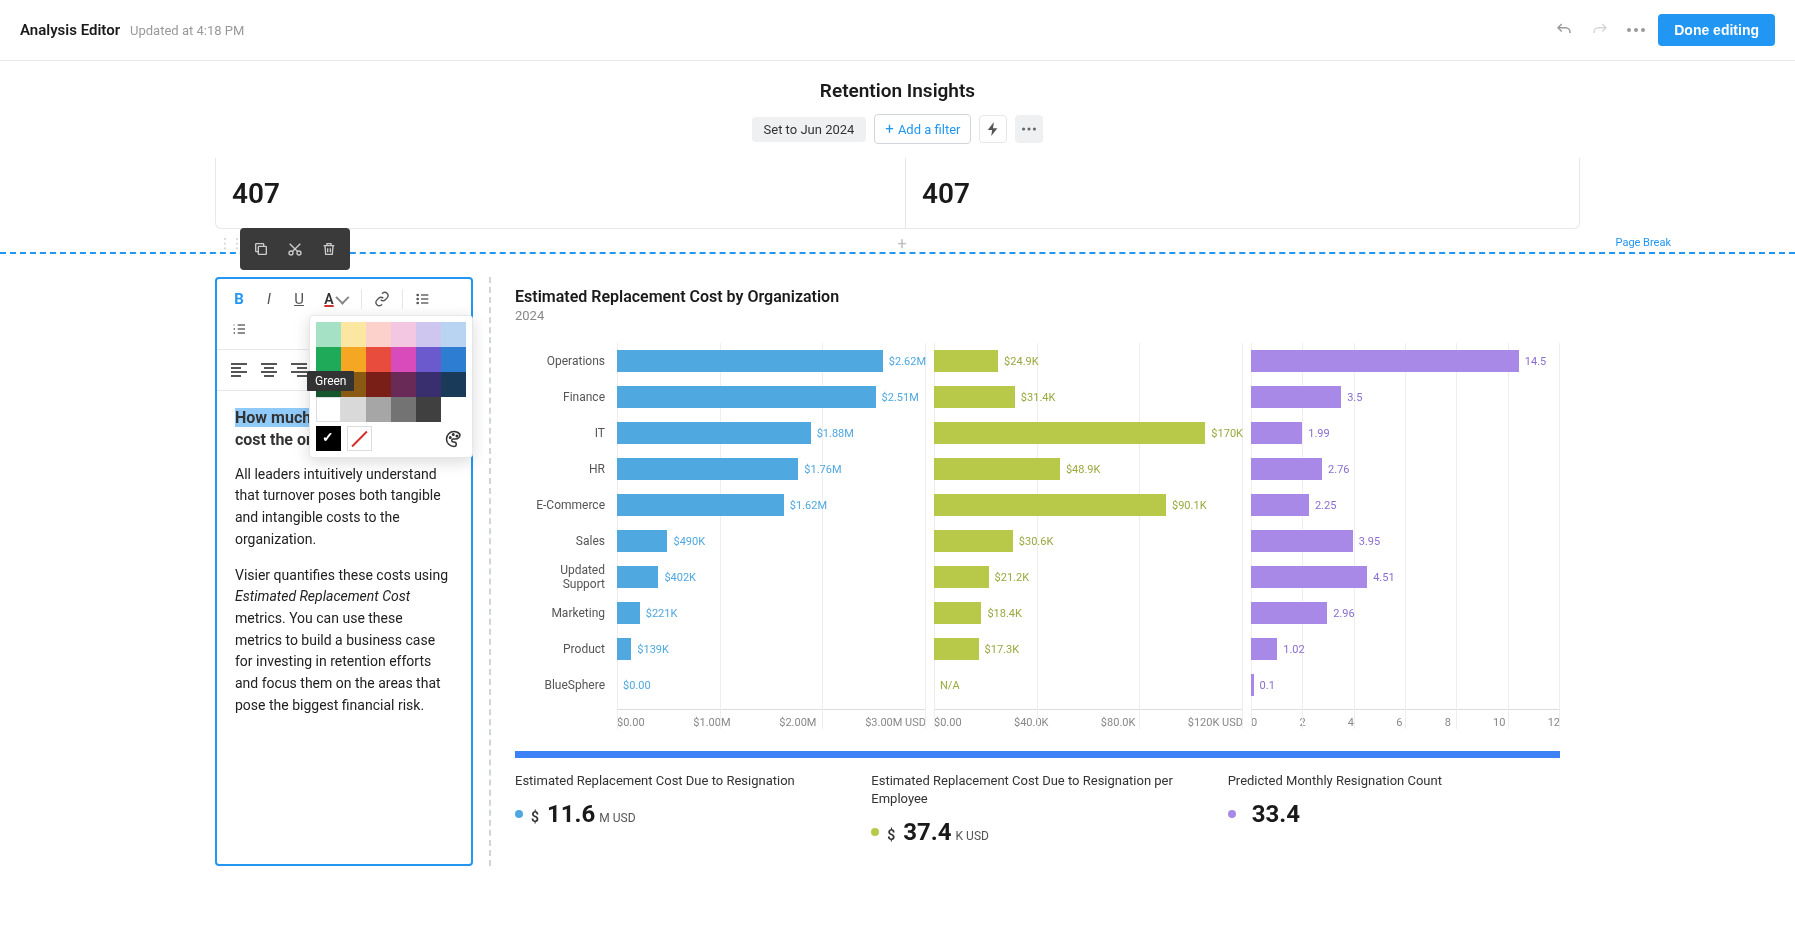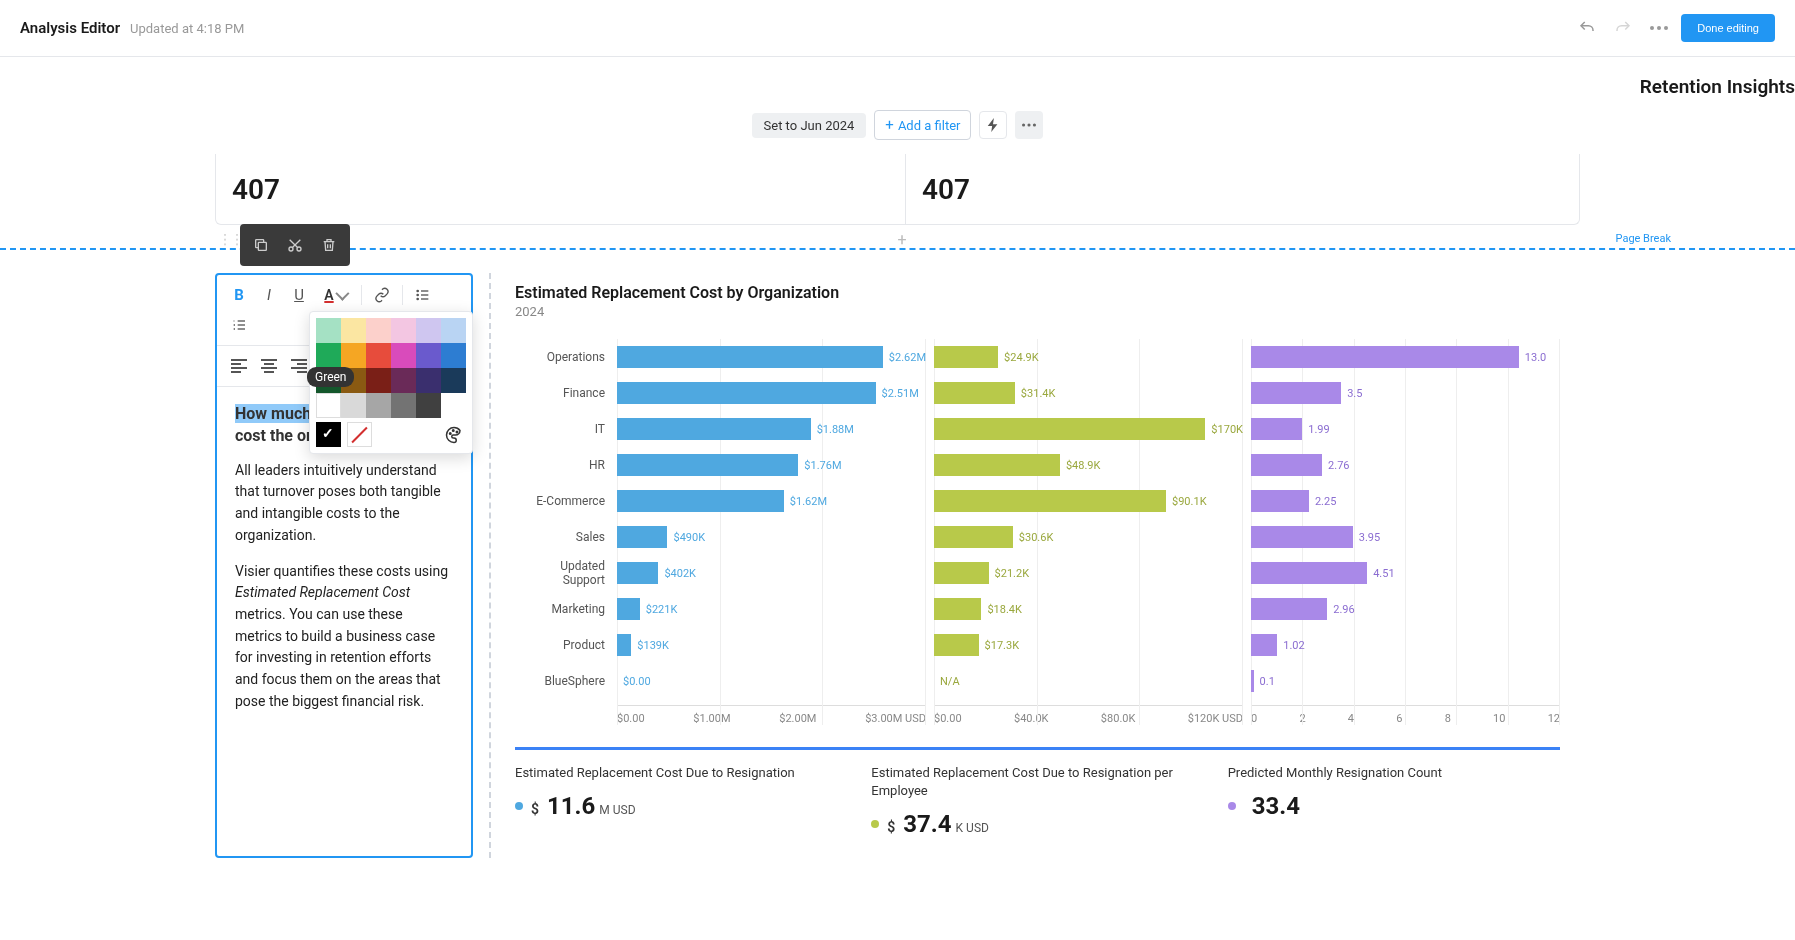--- a/index.html
+++ b/index.html
@@ -3,22 +3,22 @@
 <meta charset="utf-8">
 <style>
 *{box-sizing:border-box;margin:0;padding:0}
 body{font-family:-apple-system,BlinkMacSystemFont,'Segoe UI',Roboto,sans-serif;font-size:14px;color:#333;background:#fff;overflow-x:hidden}
 .header{display:flex;align-items:center;justify-content:space-between;padding:14px 20px;border-bottom:1px solid #e5e7eb}
 .header-left{display:flex;align-items:baseline;gap:10px}
 .app-title{font-weight:600;font-size:15px;color:#1a1a1a}
 .updated{color:#999;font-size:13px}
 .header-right{display:flex;align-items:center;gap:8px}
 .icon-btn{width:28px;height:28px;display:flex;align-items:center;justify-content:center;cursor:pointer;color:#999;border-radius:4px}
-.done-btn{background:#2196f3;color:#fff;border:none;padding:8px 16px;border-radius:4px;font-size:11px;cursor:pointer;font-weight:400}
-.sub-header{text-align:right;padding:18px 0 14px}
+.done-btn{background:#2196f3;color:#fff;border:none;padding:8px 16px;border-radius:4px;font-size:14px;cursor:pointer;font-weight:700}
+.sub-header{text-align:center;padding:18px 0 14px}
 .page-title{font-size:19px;font-weight:600;color:#1a1a1a}
 .filter-row{display:flex;justify-content:center;gap:8px;margin-top:12px;align-items:center}
 .chip{background:#eef0f2;padding:5px 12px;border-radius:4px;font-size:13px;color:#333}
 .add-filter{color:#2196f3;border:1px solid #d0d5dd;padding:5px 10px;border-radius:4px;font-size:13px;cursor:pointer;display:flex;align-items:center;gap:4px;background:#fff}
 .mini-btn{width:28px;height:28px;border:1px solid #e5e7eb;border-radius:4px;display:flex;align-items:center;justify-content:center;cursor:pointer;color:#555;background:#fff}
 .canvas{padding:0 0 40px;position:relative}
 .kpi-row{display:flex;gap:16px;margin:0 215px 0 215px;border:1px solid #e5e7eb;border-top:none;border-radius:0 0 6px 6px;overflow:hidden}
 .kpi{flex:1;padding:0 16px 18px}
 .kpi-title{font-size:13px;color:#999;margin-bottom:4px;overflow:hidden;white-space:nowrap}
 .kpi-value{font-size:28px;font-weight:600;color:#1a1a1a}
@@ -36,21 +36,21 @@
 .rt-btn.active{color:#2196f3}
 .rt-sep{width:1px;height:20px;background:#e5e7eb;margin:0 4px}
 .font-color-btn{display:flex;align-items:center;width:40px;justify-content:center;gap:2px;cursor:pointer}
 .font-color-a{text-decoration:underline;text-decoration-color:#d32f2f;text-decoration-thickness:2px;font-weight:600}
 .chev{width:10px;height:10px;border-right:2px solid #888;border-bottom:2px solid #888;transform:rotate(45deg) translateY(-2px)}
 .rt-row2{display:flex;gap:2px;padding:6px 8px;border-bottom:1px solid #e5e7eb}
 .color-picker{position:absolute;top:36px;left:92px;background:#fff;border:1px solid #e5e7eb;border-radius:4px;box-shadow:0 4px 16px rgba(0,0,0,0.15);padding:6px;z-index:20}
 .swatch-row{display:flex}
 .swatch{width:25px;height:25px;cursor:pointer;position:relative}
 .swatch.selected::after{content:'✓';position:absolute;top:3px;left:6px;color:#fff;font-size:14px;font-weight:bold}
-.tooltip{position:absolute;left:-3px;top:55px;background:#333;color:#fff;padding:3px 8px;border-radius:9px;font-size:12px;white-space:nowrap;z-index:25}
+.tooltip{position:absolute;left:-3px;top:55px;background:#333;color:#fff;padding:3px 8px;border-radius:1px;font-size:12px;white-space:nowrap;z-index:25}
 .no-color{width:25px;height:25px;background:#fff;border:1px solid #ddd;position:relative;cursor:pointer}
 .no-color::after{content:'';position:absolute;top:11px;left:1px;right:1px;height:2px;background:#d32f2f;transform:rotate(-45deg)}
 .palette-icon{width:25px;height:25px;display:flex;align-items:center;justify-content:center;cursor:pointer}
 .text-body{padding:16px 18px}
 .text-body h3{font-size:16px;font-weight:700;margin-bottom:12px;line-height:1.4}
 .text-body h3 .hl{background:#90caf9}
 .text-body p{font-size:14px;line-height:1.55;margin-bottom:14px;color:#222}
 .text-body em{font-style:italic}
 .chart-panel{flex:1;border-left:2px dashed #d0d5dd;padding:10px 20px 20px 24px;position:relative}
 .chart-title{font-size:16px;font-weight:600;color:#1a1a1a}
@@ -66,21 +66,21 @@
 .bar-row{height:36px;display:flex;align-items:center}
 .bar{height:22px;display:flex;align-items:center}
 .bar-label{font-size:11px;margin-left:6px;white-space:nowrap}
 .bar.blue{background:#4fa8e0}
 .bar.blue + .bar-label,.bar-label.blue{color:#4fa8e0}
 .bar.olive{background:#b8c94a}
 .bar-label.olive{color:#9aa83e}
 .bar.purple{background:#a989e8}
 .bar-label.purple{color:#8b6dd1}
 .x-axis{display:flex;justify-content:space-between;font-size:11px;color:#888;margin-top:6px;border-top:1px solid #ddd;padding-top:6px}
-.legend-row{display:flex;gap:24px;margin-top:22px;border-top:3px solid #3b82f6;padding-top:14px}
+.legend-row{display:flex;gap:24px;margin-top:22px;border-top:7px solid #3b82f6;padding-top:14px}
 .legend-col{flex:1}
 .legend-title{font-size:13px;color:#333;margin-bottom:10px;line-height:1.4}
 .legend-val{display:flex;align-items:baseline;gap:8px}
 .legend-dot{width:8px;height:8px;border-radius:50%;align-self:center}
 .legend-big{font-size:24px;font-weight:700;color:#1a1a1a}
 .legend-pre{font-size:14px;font-weight:600}
 .legend-suf{font-size:12px;color:#555;margin-left:-4px}
 svg{display:block}
 </style>
 </head>
@@ -442,21 +442,21 @@
                 <span></span>
                 <span></span>
                 <span></span>
                 <span></span>
                 <span></span>
                 <span></span>
               </div>
               <div class="bars">
                 <div class="bar-row">
                   <div class="bar purple" style="width: 86.6667%;"></div>
-                  <span class="bar-label purple">13.0</span>
+                  <span class="bar-label purple">14.5</span>
                 </div>
                 <div class="bar-row">
                   <div class="bar purple" style="width: 29.1667%;"></div>
                   <span class="bar-label purple">3.5</span>
                 </div>
                 <div class="bar-row">
                   <div class="bar purple" style="width: 16.5833%;"></div>
                   <span class="bar-label purple">1.99</span>
                 </div>
                 <div class="bar-row">

